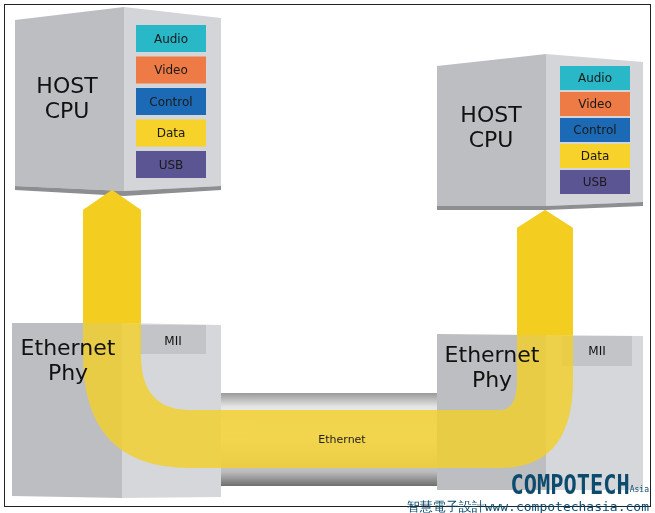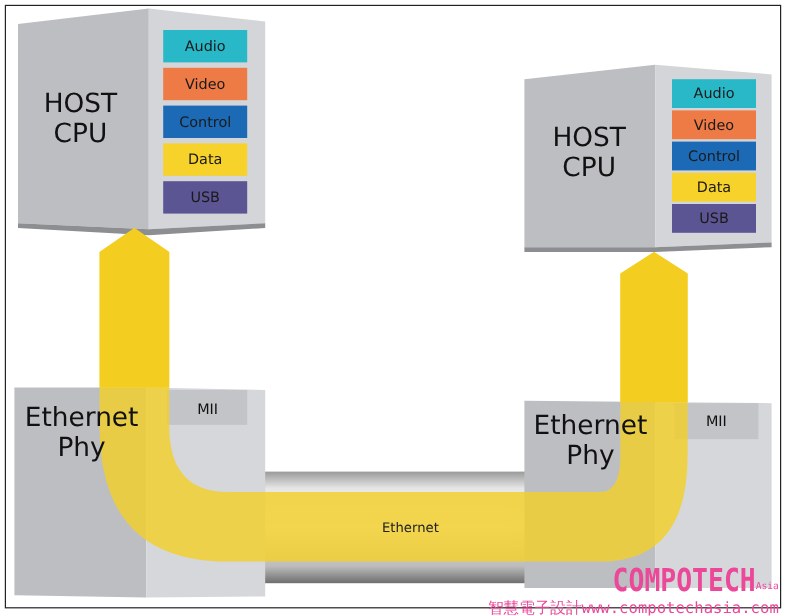--- a/index.html
+++ b/index.html
@@ -1,20 +1,20 @@
 <!DOCTYPE html>
 <html><head>
 <meta charset="utf-8">
 <style>
   html, body { margin:0; padding:0; background:#fff; }
   body { width:655px; height:513px; position:relative; overflow:hidden; font-family:"DejaVu Sans", sans-serif; }
   .frame { position:absolute; left:4px; top:4px; width:647px; height:503px; border:1px solid #222; box-sizing:border-box; }
   svg { position:absolute; left:0; top:0; }
   .lbl { font-family:"DejaVu Sans", sans-serif; }
-  .brand { position:absolute; right:6px; top:472px; color:#ec4899; font-family:"DejaVu Sans Mono", monospace; }
+  .brand { position:absolute; right:6px; top:472px; color:#0c4a6e; font-family:"DejaVu Sans Mono", monospace; }
   .brand .big { font-size:22px; font-weight:bold; letter-spacing:0px; transform:scaleY(1.2); display:inline-block; }
   .brand .asia { font-size:8px; }
   .brand .small { position:absolute; right:0; top:26px; font-size:13px; white-space:nowrap; }
 </style>
 </head>
 <body>
 
 <div class="frame"></div>
 
 <svg width="655" height="513" viewBox="0 0 655 513">

